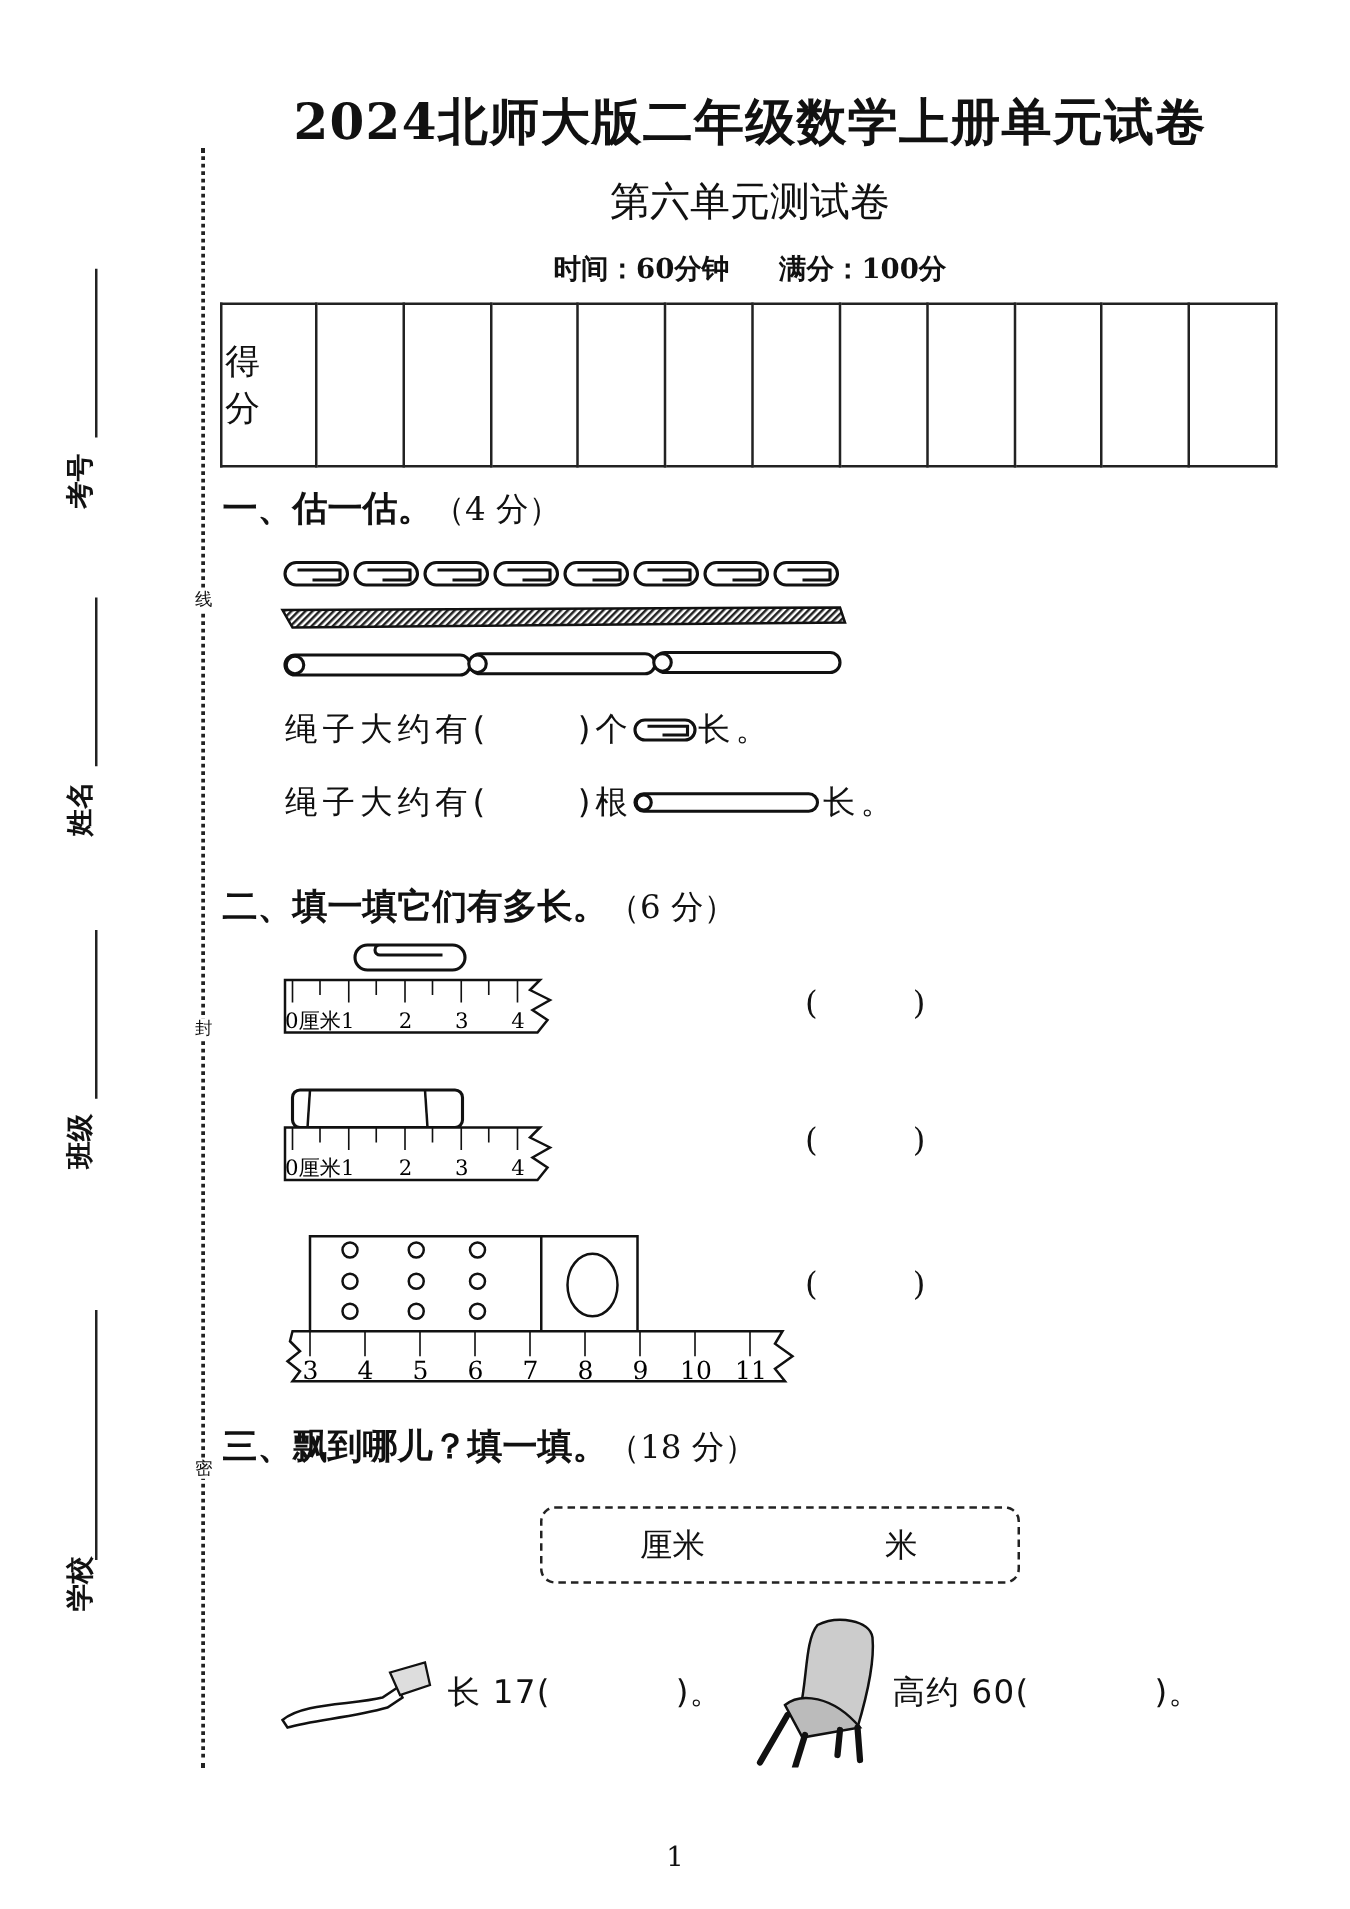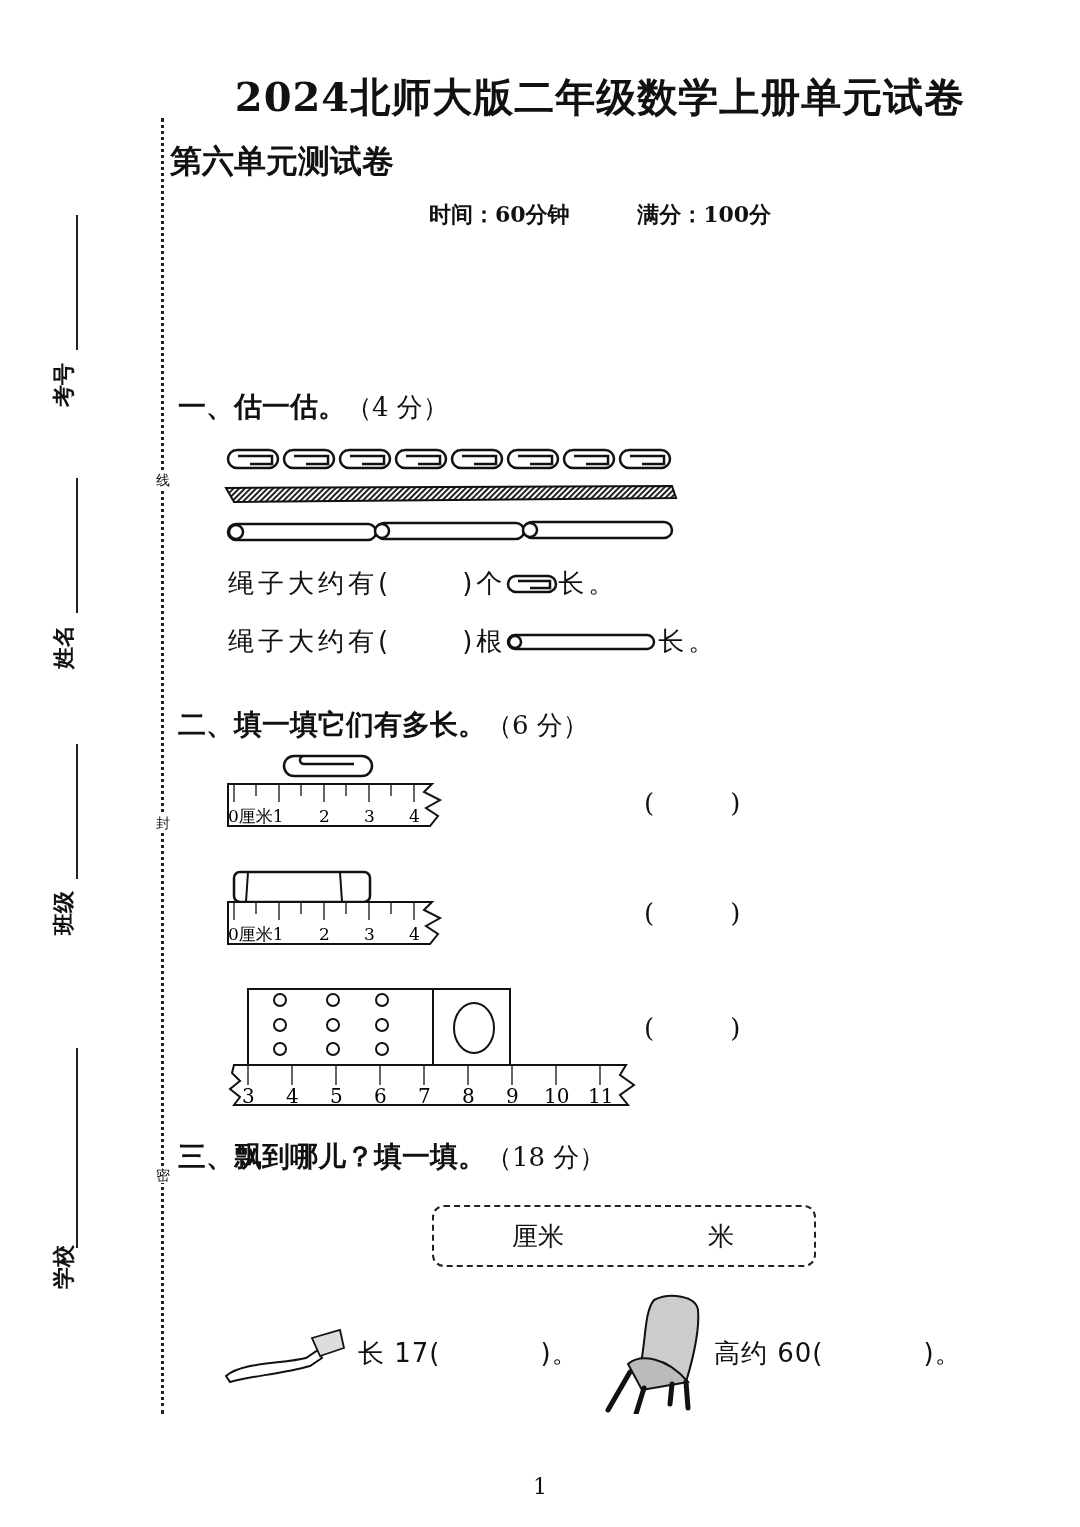--- a/index.html
+++ b/index.html
@@ -1,23 +1,23 @@
 <!DOCTYPE html>
 <html><head>
 <meta charset="utf-8">
 <style>
   html, body { margin:0; padding:0; background:#fff; }
   body { width:1080px; height:1527px; position:relative; overflow:hidden;
          font-family: "DejaVu Serif", "Liberation Serif", serif; color:#111; }
   .abs { position:absolute; }
   .title { left:0; width:1200px; top:70px; text-align:center; font-size:40px; font-weight:bold;
            font-family:"DejaVu Serif", serif; letter-spacing:1px; }
-  .subtitle { left:170px; width:860px; top:140px; font-size:32px; font-weight:bold; }
+  .subtitle { left:170px; width:860px; top:140px; text-align:center; font-size:32px; font-weight:normal; }
   .meta { left:170px; width:860px; top:200px; text-align:center; font-size:22px; font-weight:bold; }
-  .meta span { margin:0 30px; }
+  .meta span { margin:0 16px; }
 
   
   .bind-line { left:161px; top:118px; width:0; height:1296px; border-left:3px dotted #222; }
   .bind-char { left:152px; width:22px; background:#fff; font-size:14px; text-align:center; line-height:16px; }
   .side-label { font-size:22px; font-weight:bold; transform:rotate(-90deg); transform-origin:center; white-space:nowrap; width:60px; text-align:center; font-family:"DejaVu Sans", sans-serif; }
   .side-line { width:0; border-left:2px solid #222; left:76px; }
 
   
   table.score { position:absolute; left:176px; top:242px; border-collapse:collapse; width:846px; height:132px; }
   table.score td { border:2px solid #222; text-align:center; font-size:28px; font-family:"DejaVu Sans", sans-serif; font-weight:normal; padding:0; }
@@ -49,20 +49,34 @@
 
 <div class="abs title" style="left:0;width:1200px;">2024北师大版二年级数学上册单元试卷</div>
 <div class="abs subtitle">第六单元测试卷</div>
 <div class="abs meta">
   <span>时间：60分钟</span>
   <span>满分：100分</span>
 </div>
 
 <table class="score">
   <tbody>
+  <tr>
+    <td class="hdr">得 分</td>
+    <td></td>
+    <td></td>
+    <td></td>
+    <td></td>
+    <td></td>
+    <td></td>
+    <td></td>
+    <td></td>
+    <td></td>
+    <td></td>
+    <td></td>
+  </tr>
 </tbody>
   </table>
 
 <div class="abs section" style="left:178px;top:388px;">
   <span>一、估一估。</span><span class="pts">（4 分）</span>
 </div>
 
 <svg class="abs" style="left:224px;top:440px;" width="460" height="110">
   <g fill="none" stroke="#111" stroke-width="2.5">
     <g>

